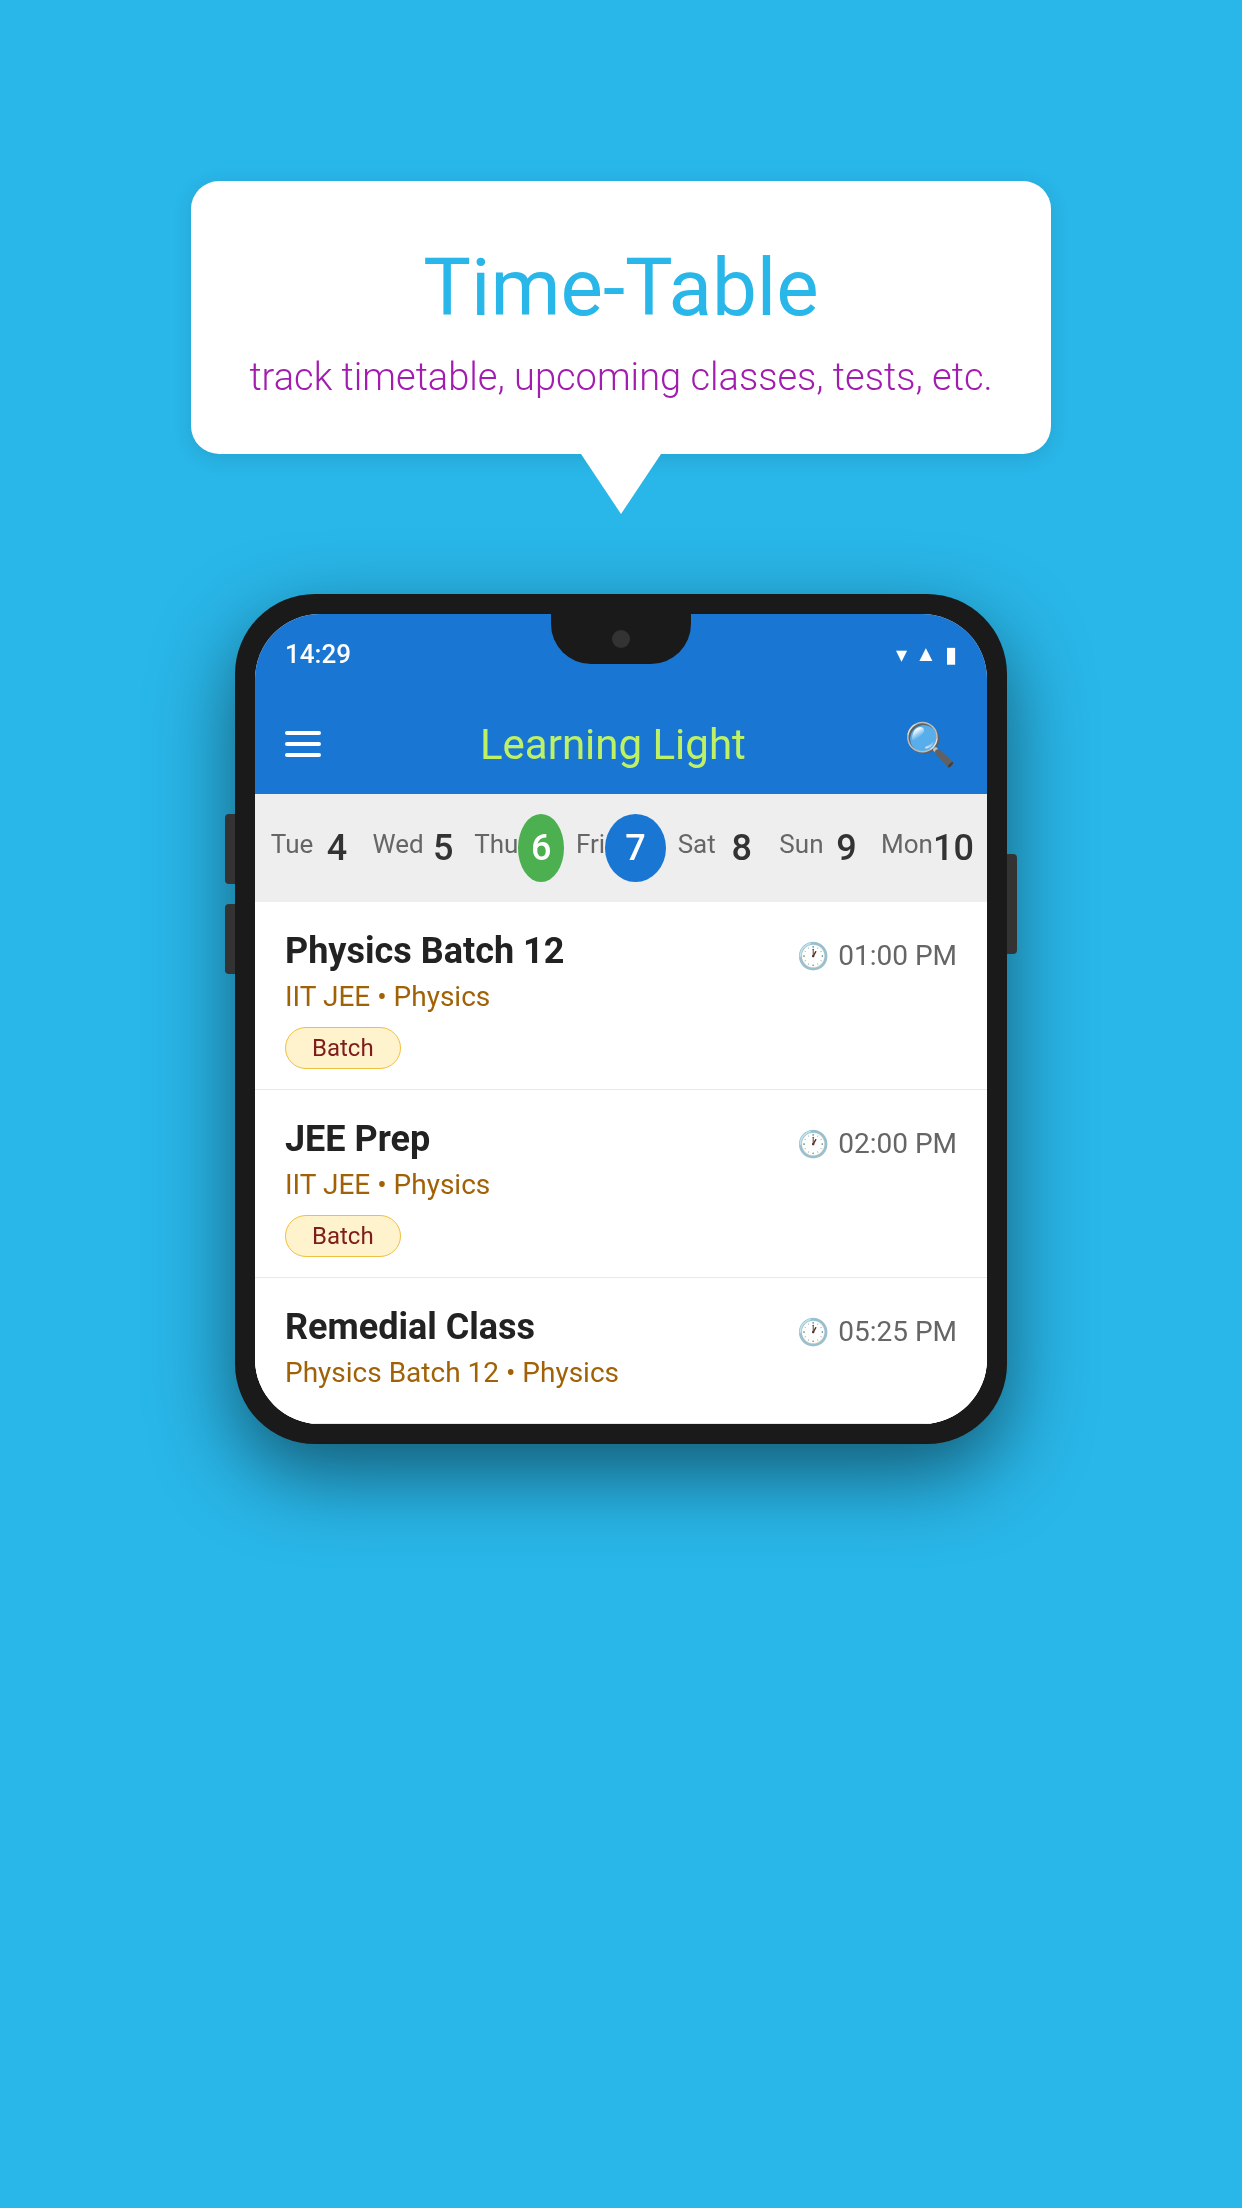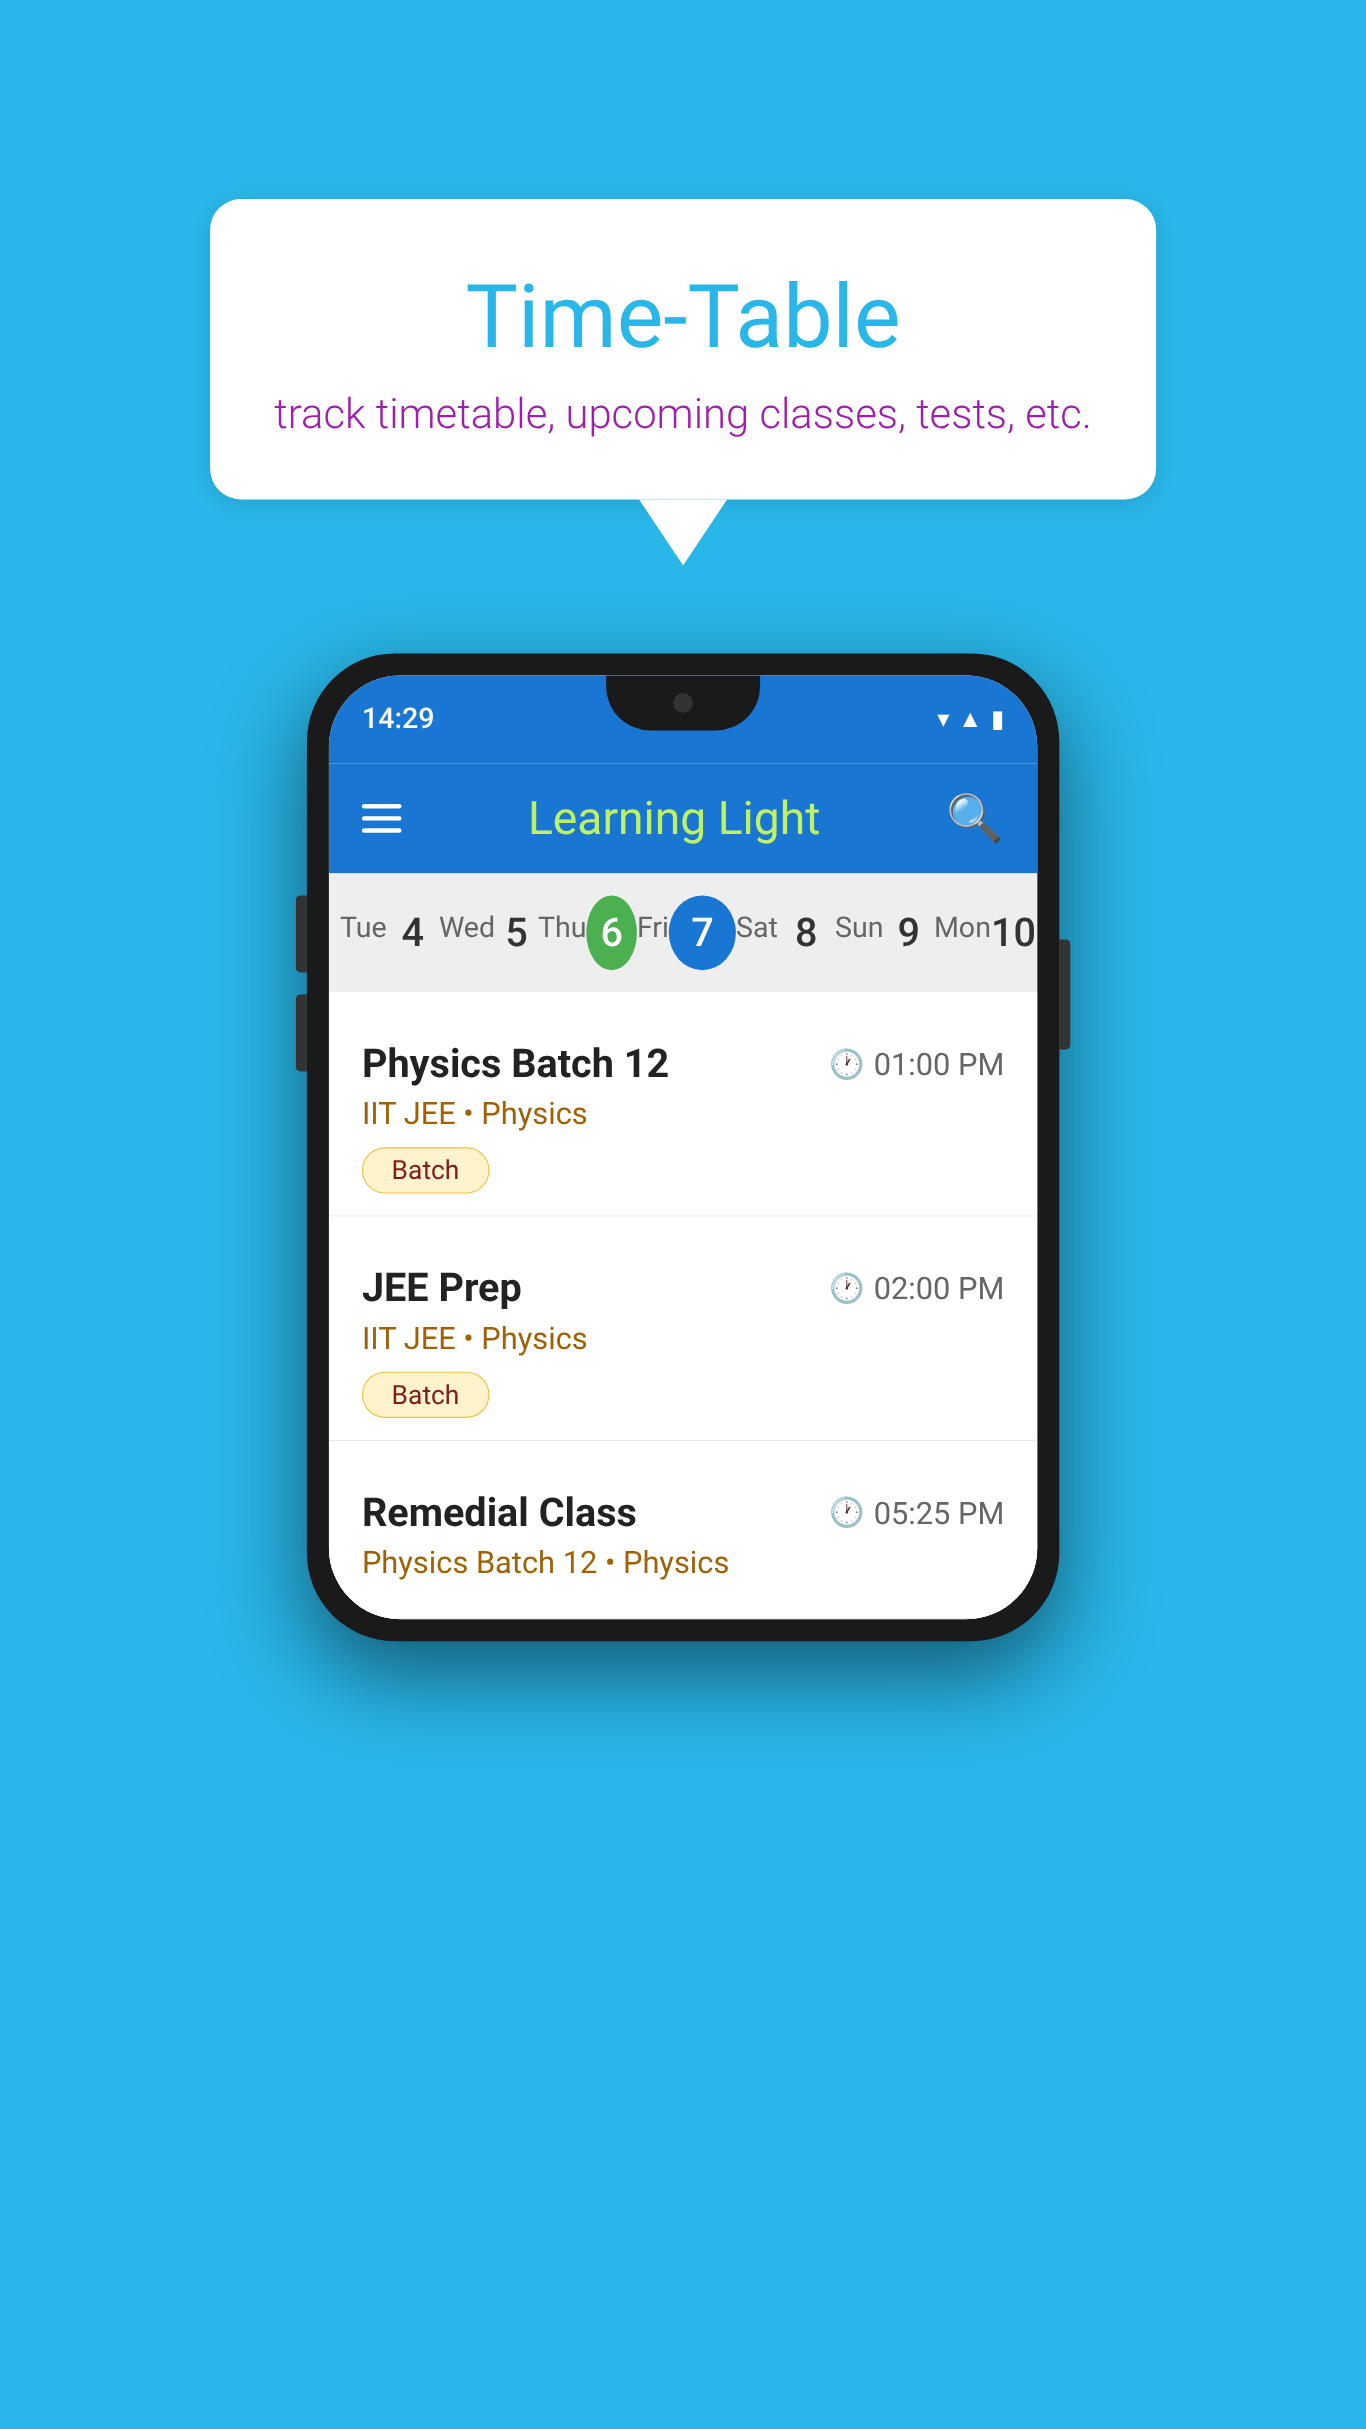--- a/index.html
+++ b/index.html
@@ -52,21 +52,21 @@
       border-left: 40px solid transparent;
       border-right: 40px solid transparent;
       border-top: 60px solid white;
       margin: 0 auto;
     }
 
     
     .phone-wrapper {
       margin-top: 80px;
       position: relative;
-      width: 684px;
+      width: 772px;
     }
 
     .phone-outer {
       background: #1a1a1a;
       border-radius: 80px;
       padding: 20px;
       box-shadow: 0 30px 80px rgba(0,0,0,0.5);
       position: relative;
     }
 
@@ -226,23 +226,22 @@
 
     .schedule-item {
       background: white;
       padding: 28px 30px 20px 30px;
       border-bottom: 1.5px solid #e8e8e8;
     }
 
     .schedule-item-header {
       display: flex;
       justify-content: space-between;
-      align-items: center;
+      align-items: flex-end;
       margin-bottom: 8px;
-      margin-top: 16px;
     }
 
     .schedule-item-title {
       font-size: 36px;
       font-weight: 700;
       color: #222;
     }
 
     .schedule-item-time {
       font-size: 28px;

